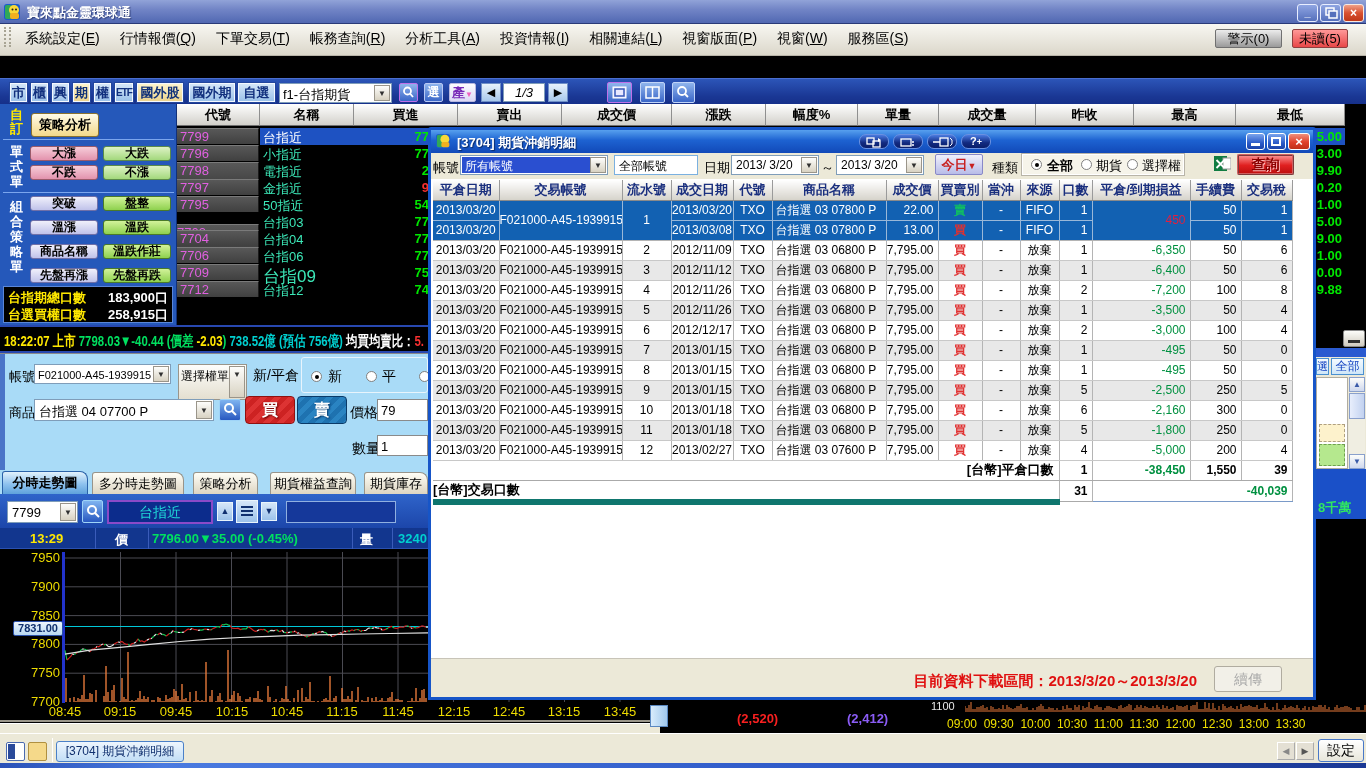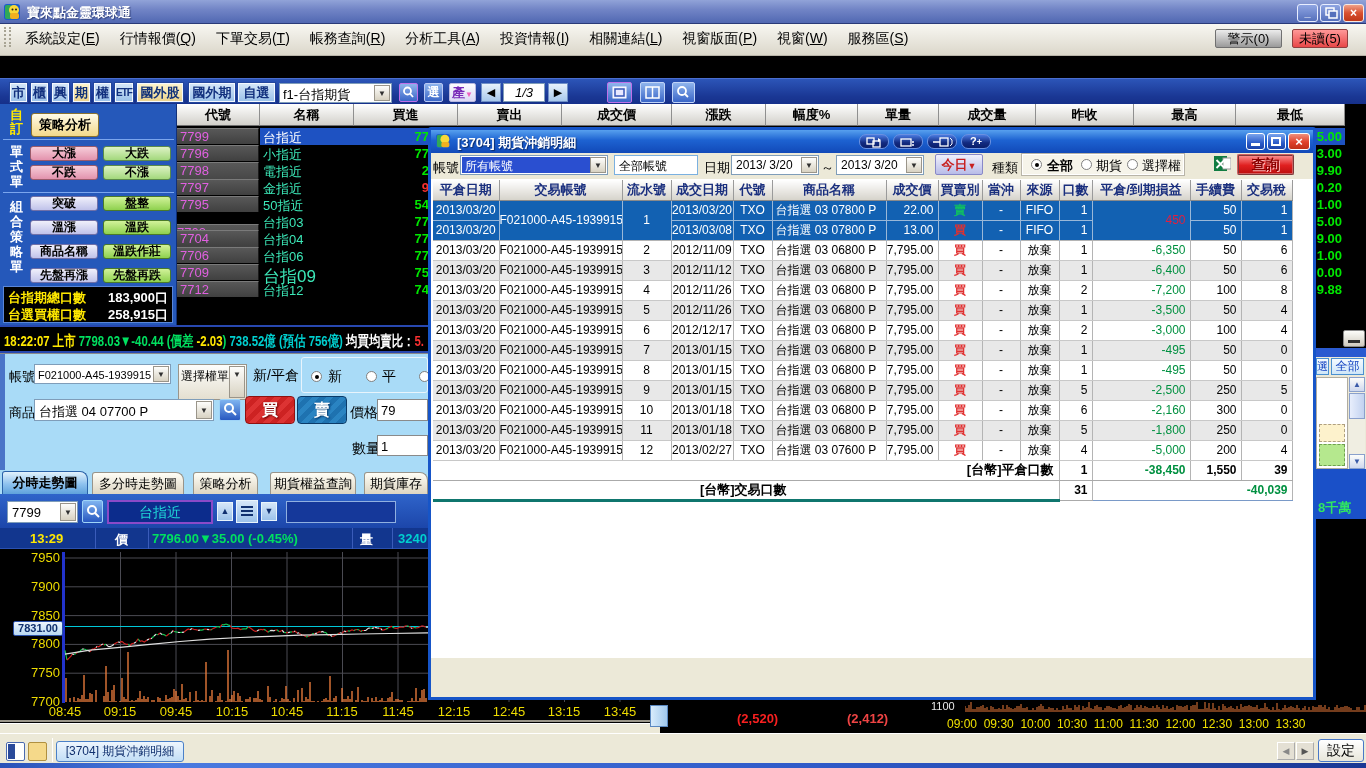--- a/index.html
+++ b/index.html
@@ -324,21 +324,21 @@
 <text x="620" y="167" fill="#eedc00" font-size="13" text-anchor="middle" font-family="Liberation Sans">13:45</text>
 </svg>
  <div class="a" style="left:13px;top:72px;width:50px;height:15px;background:linear-gradient(#eef6fe,#b8d8f2);border:1px solid #2a50a8;color:#10306e;font-size:11px;font-weight:bold;text-align:center;line-height:13px;border-radius:2px;">7831.00</div>
  <div class="a" style="left:0;bottom:1px;width:660px;height:2px;background:#9a968a;"></div>
 </div>
 
 <div class="a" style="left:0;top:723px;width:660px;height:10px;background:#ece9d8;border-top:1px solid #fff;"></div>
 <div class="a" style="left:660px;top:700px;width:706px;height:33px;background:#000;">
  <div class="a" style="left:-10px;top:5px;width:18px;height:22px;background:linear-gradient(90deg,#d8ecfc,#a0c8ec);border:1px solid #5a88c0;"></div>
  <div class="a" style="left:77px;top:11px;color:#f82020;font-size:13px;font-weight:bold;">(2,520)</div>
- <div class="a" style="left:187px;top:11px;color:#ef4444;font-size:13px;font-weight:bold;">(2,412)</div>
+ <div class="a" style="left:187px;top:11px;color:#8b5cf6;font-size:13px;font-weight:bold;">(2,412)</div>
  <div class="a" style="left:271px;top:0px;color:#e8e8e8;font-size:11px;">1100</div>
  <svg class="a" style="left:305px;top:2px" width="401" height="10" viewBox="0 0 401 10">
         <path d="M0 10V4M2 10V6M4 10V3M6 10V-1M8 10V7M10 10V7M12 10V5M14 10V5M16 10V4M18 10V3M20 10V6M22 10V5M24 10V8M26 10V4M28 10V5M30 10V7M32 10V7M34 10V6M36 10V7M38 10V3M40 10V7M42 10V3M44 10V5M46 10V6M48 10V7M50 10V6M52 10V4M54 10V4M56 10V2M58 10V6M60 10V6M62 10V5M64 10V8M66 10V8M68 10V6M70 10V8M72 10V5M74 10V4M76 10V2M78 10V4M80 10V7M82 10V7M84 10V5M86 10V6M88 10V6M90 10V8M92 10V6M94 10V8M96 10V8M98 10V4M100 10V7M102 10V3M104 10V6M106 10V6M108 10V8M110 10V3M112 10V5M114 10V3M116 10V8M118 10V4M120 10V6M122 10V5M124 10V-2M126 10V6M128 10V7M130 10V4M132 10V3M134 10V5M136 10V5M138 10V8M140 10V6M142 10V4M144 10V4M146 10V5M148 10V6M150 10V6M152 10V7M154 10V4M156 10V3M158 10V6M160 10V5M162 10V4M164 10V2M166 10V3M168 10V8M170 10V6M172 10V3M174 10V5M176 10V3M178 10V6M180 10V4M182 10V5M184 10V6M186 10V6M188 10V4M190 10V6M192 10V3M194 10V5M196 10V7M198 10V3M200 10V6M202 10V4M204 10V7M206 10V6M208 10V5M210 10V8M212 10V3M214 10V4M216 10V4M218 10V5M220 10V4M222 10V3M224 10V8M226 10V4M228 10V3M230 10V3M232 10V-2M234 10V7M236 10V7M238 10V7M240 10V-1M242 10V6M244 10V1M246 10V7M248 10V1M250 10V6M252 10V8M254 10V4M256 10V8M258 10V2M260 10V4M262 10V6M264 10V5M266 10V4M268 10V6M270 10V7M272 10V4M274 10V7M276 10V2M278 10V5M280 10V4M282 10V4M284 10V3M286 10V4M288 10V5M290 10V5M292 10V3M294 10V7M296 10V6M298 10V6M300 10V1M302 10V5M304 10V7M306 10V8M308 10V5M310 10V8M312 10V1M314 10V7M316 10V8M318 10V6M320 10V3M322 10V6M324 10V5M326 10V4M328 10V5M330 10V6M332 10V3M334 10V6M336 10V8M338 10V6M340 10V4M342 10V8M344 10V5M346 10V8M348 10V4M350 10V5M352 10V5M354 10V3M356 10V3M358 10V5M360 10V3M362 10V7M364 10V5M366 10V8M368 10V8M370 10V5M372 10V3M374 10V6M376 10V5M378 10V5M380 10V4M382 10V4M384 10V5M386 10V6M388 10V8M390 10V8M392 10V5M394 10V5M396 10V8M398 10V8M400 10V3" stroke="#e87838" stroke-width="1" fill="none"></path>
       </svg>
  <div class="a" style="left:287px;top:17px;color:#f0e000;font-size:12px;white-space:nowrap;letter-spacing:0;">09:00&nbsp;&nbsp;09:30&nbsp;&nbsp;10:00&nbsp;&nbsp;10:30&nbsp;&nbsp;11:00&nbsp;&nbsp;11:30&nbsp;&nbsp;12:00&nbsp;&nbsp;12:30&nbsp;&nbsp;13:00&nbsp;&nbsp;13:30</div>
 </div>
 
 <div class="a" style="left:0;top:733px;width:1366px;height:30px;background:#ece9d8;border-top:1px solid #fff;">
  <div class="a" style="left:6px;top:8px;width:19px;height:19px;background:#fff;border:1px solid #4a6ab0;border-radius:2px;">
         <div class="a" style="left:1px;top:1px;width:7px;height:15px;background:#2a4a9a;"></div>
@@ -665,22 +665,26 @@
 <td class="dlgcell" style="text-align:right;border-bottom:1px solid #c8c8c8;padding-right:4px;">4</td>
 </tr>
 <tr style="height:20px;background:#fff;font-weight:bold;">
 <td colspan="10" class="dlgcell" style="text-align:right;border-top:1px solid #555;border-bottom:1px solid #aaa;padding-right:5px;font-size:13px;">[台幣]平倉口數</td>
 <td class="dlgcell" style="text-align:right;border-top:1px solid #555;border-bottom:1px solid #aaa;padding-right:4px;">1</td>
 <td class="dlgcell" style="text-align:right;border-top:1px solid #555;border-bottom:1px solid #aaa;color:#009040;padding-right:4px;">-38,450</td>
 <td class="dlgcell" style="text-align:right;border-top:1px solid #555;border-bottom:1px solid #aaa;padding-right:4px;">1,550</td>
 <td class="dlgcell" style="text-align:right;border-top:1px solid #555;border-bottom:1px solid #aaa;padding-right:4px;">39</td>
 </tr>
 <tr style="height:20px;background:#fff;font-weight:bold;">
-<td colspan="10" class="dlgcell" style="text-align:center;border-bottom:3px solid #0f766e;padding-right:5px;font-size:13px;">[台幣]交易口數</td>
+<td colspan="10" class="dlgcell" style="text-align:left;border-bottom:6px solid #0f766e;padding-right:5px;font-size:13px;">[台幣]交易口數</td>
 <td class="dlgcell" style="text-align:right;border-bottom:1px solid #aaa;padding-right:4px;">31</td>
 <td colspan="3" class="dlgcell" style="text-align:right;border-bottom:1px solid #7a9ac8;color:#009040;padding-right:4px;">-40,039</td>
 </tr>
 </tbody>
         </table>
  </div>
 
+ <div class="a" style="left:0;top:528px;width:882px;height:39px;background:#ece9d8;border-top:1px solid #c8c4b8;">
+  <div class="a" style="left:421px;top:13px;width:345px;text-align:right;color:#e01010;font-size:15px;font-weight:bold;">目前資料下載區間：2013/3/20～2013/3/20</div>
+  <div class="a" style="left:783px;top:7px;width:68px;height:26px;background:#f2f0e8;border:1px solid #b0aca0;border-radius:3px;color:#a8a8a8;font-size:14px;text-align:center;line-height:24px;">續傳</div>
+ </div>
 </div>
 
 </div>
 </body></html>

